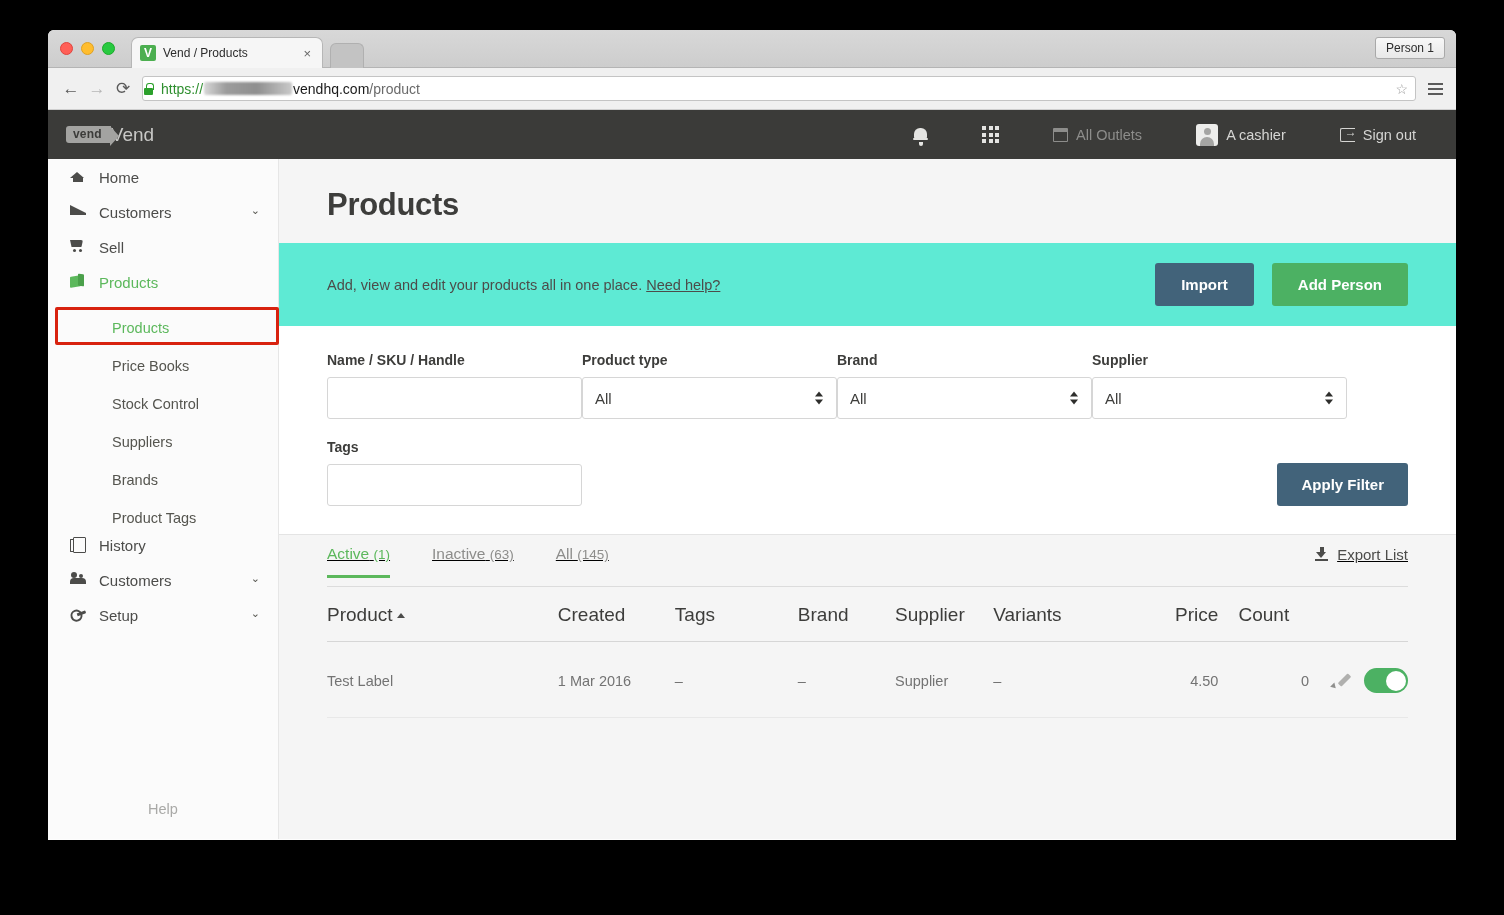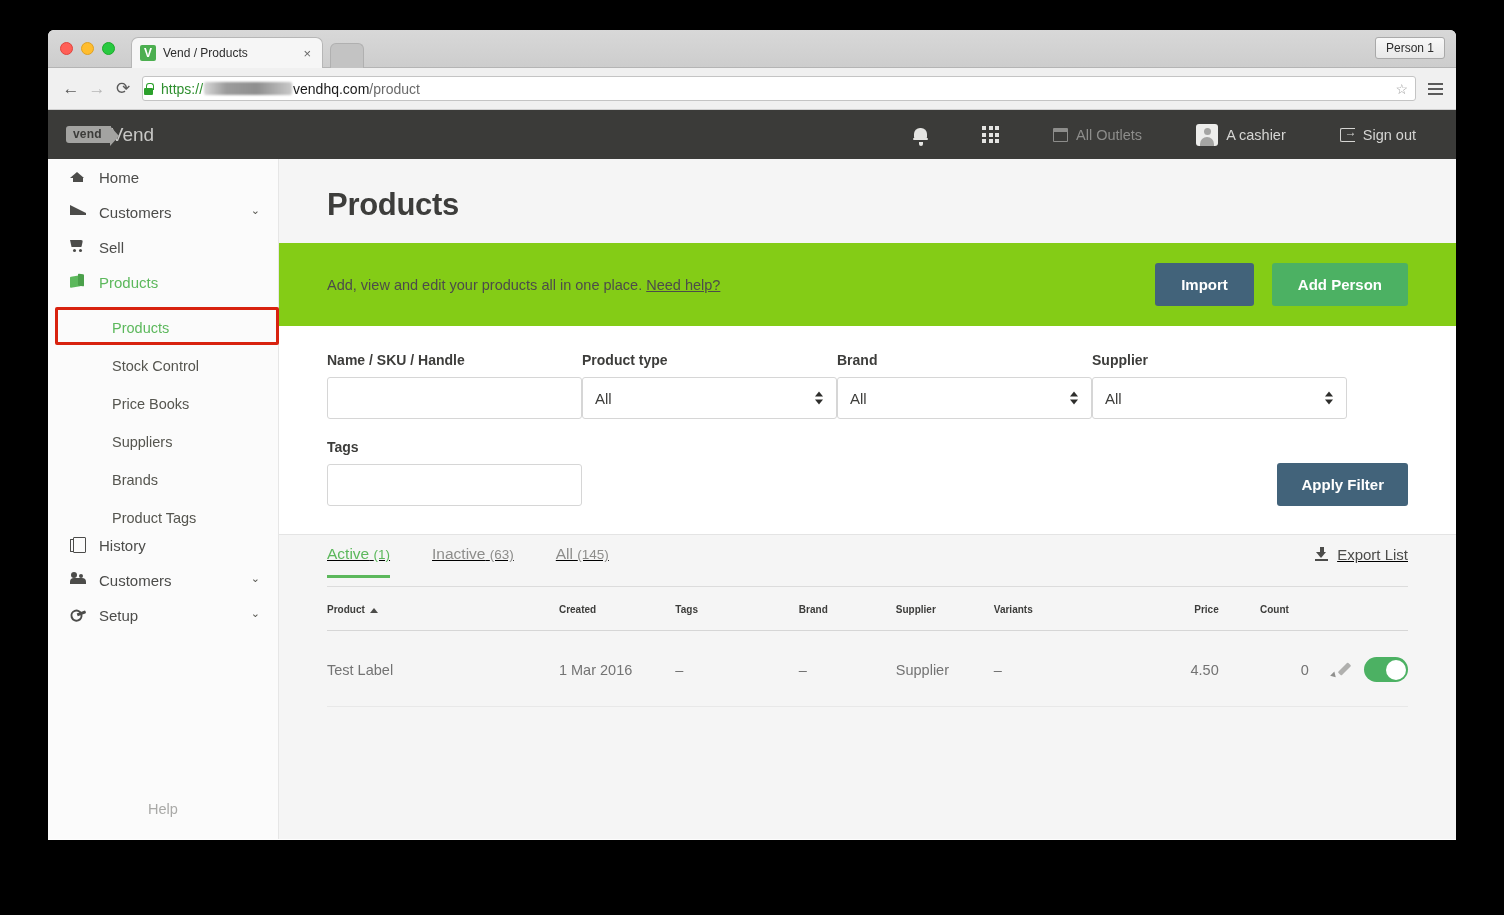--- a/index.html
+++ b/index.html
@@ -359,21 +359,21 @@
   .main { flex: 1 1 auto; background: #f5f5f5; position: relative; overflow: hidden; }
   .page-head {
     padding: 28px 0 20px 48px;
     background: #f5f5f5;
   }
   .page-title {
     font-size: 31px; font-weight: bold; color: #3d3d3b;
     letter-spacing: -0.3px;
   }
   .actionbar {
-    background: #84cc16;
+    background: #5eead4;
     padding: 0 48px;
     height: 83px;
     display: flex; align-items: center;
   }
   .blurb { font-size: 14.5px; color: #4c4c4a; }
   .blurb a { color: #4c4c4a; text-decoration: underline; }
   .actionbar .btns { margin-left: auto; display: flex; gap: 18px; }
   .btn {
     height: 43px; padding: 0 26px;
     border: none; border-radius: 3px;
@@ -463,21 +463,21 @@
     content:""; position:absolute; left:1px; top:5px;
     width:0;height:0;border-left:5.5px solid transparent;border-right:5.5px solid transparent;
     border-top:6px solid #4c4c4a;
   }
   .dl-base {
     position:absolute; left:0; bottom:0; width:13px;height:2px;background:#4c4c4a;
   }
 
   table.plist { width: 100%; border-collapse: collapse; }
   table.plist th {
-    font-size: 10px; font-weight: bold; color: #3d3d3b;
+    font-size: 19px; font-weight: normal; color: #3d3d3b;
     text-align: left;
     padding: 17px 0 15px 0;
     border-bottom: 1px solid #d6d6d6;
     white-space: nowrap;
   }
   table.plist td {
     font-size: 14.5px; color: #737373;
     padding: 26px 0 24px 0;
     border-bottom: 1px solid #e8e8e8;
     vertical-align: middle;
@@ -642,22 +642,22 @@
           </div>
 
           <div class="nav-item active">
             <span class="ic">
                 <span class="i-box"></span>
               </span>
             <span class="lbl">Products</span>
           </div>
 
           <div class="subitem current">Products</div>
+          <div class="subitem">Price Books</div>
           <div class="subitem">Stock Control</div>
-          <div class="subitem">Price Books</div>
           <div class="subitem">Suppliers</div>
           <div class="subitem">Brands</div>
           <div class="subitem">Product Tags</div>
 
           <div class="nav-item">
             <span class="ic">
                 <span class="i-history"></span>
               </span>
             <span class="lbl">History</span>
           </div>

